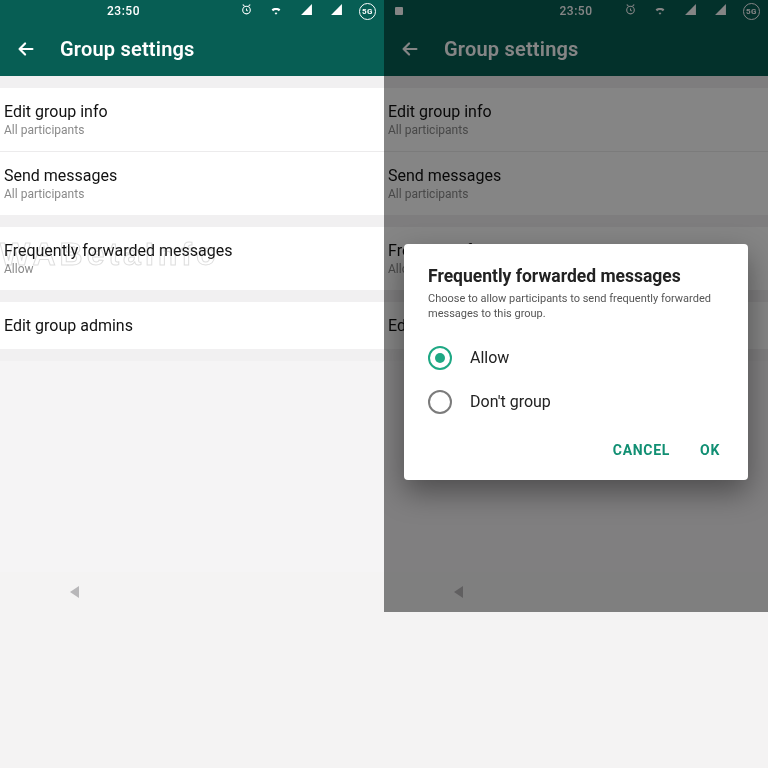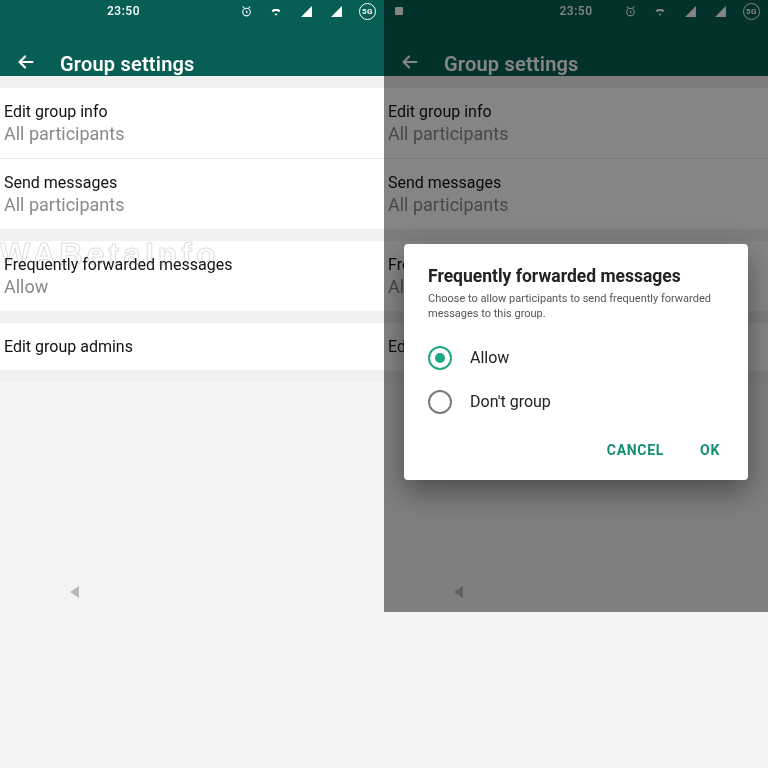--- a/index.html
+++ b/index.html
@@ -1,49 +1,49 @@
 <!DOCTYPE html>
 <html><head>
 <meta charset="utf-8">
 <style>
   html,body{margin:0;padding:0;font-family:Roboto,"Helvetica Neue",Arial,sans-serif;background:#f4f3f3}
   .stage{width:768px;height:768px;display:flex;overflow:hidden;position:relative}
   .phone{width:384px;height:612px;background:#15803d;position:relative;display:flex;flex-direction:column;overflow:hidden}
   
   .statusbar{height:22px;background:#075e54;color:#fff;display:flex;align-items:center;padding:0 8px;font-size:12px;letter-spacing:.5px}
   .sb-time{flex:1;text-align:center;font-weight:500}
-  .sb-icons{display:flex;align-items:center;gap:16px}
+  .sb-icons{display:flex;align-items:flex-start;gap:16px}
   .sb-block{width:14px;height:14px;display:flex;align-items:center;justify-content:center;font-size:11px}
   
-  .appbar{height:54px;background:#075e54;color:#fff;display:flex;align-items:flex-end;padding:0 12px}
+  .appbar{height:54px;background:#075e54;color:#fff;display:flex;align-items:center;padding:0 12px}
   .back-icon{width:28px;height:28px;display:flex;align-items:center;justify-content:center;margin-right:20px;cursor:pointer}
   .appbar-title{font-size:20px;font-weight:600;letter-spacing:.2px}
   
   .content{flex:1;background:#f5f4f5;position:relative}
   .list-block{background:#ffffff}
   .li{padding:14px 18px 14px 4px;cursor:pointer;background:#fff}
   .li-title{font-size:16px;color:#111;font-weight:400}
-  .li-sub{font-size:18px;color:#8a8a8a;margin-top:2px}
+  .li-sub{font-size:12px;color:#8a8a8a;margin-top:2px}
   .divider-thin{height:1px;background:#ecebec}
   .divider-thick{height:12px;background:#f1f0f1}
   
   .navbar{height:40px;background:#f4f3f3;display:flex;align-items:center;justify-content:space-around}
   .nav-back{width:0;height:0;border-top:6px solid transparent;border-bottom:6px solid transparent;border-right:9px solid #b8b7b9}
   .nav-home{width:40px;height:12px;border-radius:6px;background:#b8b7b9}
   
   .overlay{position:absolute;inset:0;background:rgba(0,0,0,.48);z-index:5}
   .dialog{position:absolute;left:20px;right:20px;top:244px;background:#fff;border-radius:4px;box-shadow:0 12px 30px rgba(0,0,0,.4);padding:22px 24px 14px 24px;z-index:6}
   .dlg-title{font-size:17.5px;font-weight:700;color:#222;margin-bottom:6px}
   .dlg-body{font-size:11px;color:#555;line-height:1.35;margin-bottom:14px}
   .radio-row{display:flex;align-items:center;gap:18px;padding:10px 0;cursor:pointer}
   .radio{width:20px;height:20px;border-radius:50%;border:2px solid #7b7b7b;display:flex;align-items:center;justify-content:center}
   .radio.selected{border-color:#1ea884}
   .radio-dot{width:10px;height:10px;border-radius:50%;background:#1ea884}
   .radio-label{font-size:16px;color:#222}
-  .dlg-actions{display:flex;justify-content:flex-end;gap:28px;margin-top:10px}
+  .dlg-actions{display:flex;justify-content:flex-end;gap:22px;margin-top:10px}
   .dlg-btn{font-size:14px;font-weight:700;color:#118f73;letter-spacing:.7px;cursor:pointer;padding:8px 4px}
   
   .wm{position:absolute;left:0;right:0;color:rgba(0,0,0,0);-webkit-text-stroke:1px rgba(120,120,120,.25);font-size:32px;font-weight:700;pointer-events:none;letter-spacing:4px;font-family:Arial,sans-serif}
   .phone.right .wm{-webkit-text-stroke:1px rgba(255,255,255,.18)}
   svg{display:block}
 </style>
 </head>
 <body>
 
 <div class="stage">

